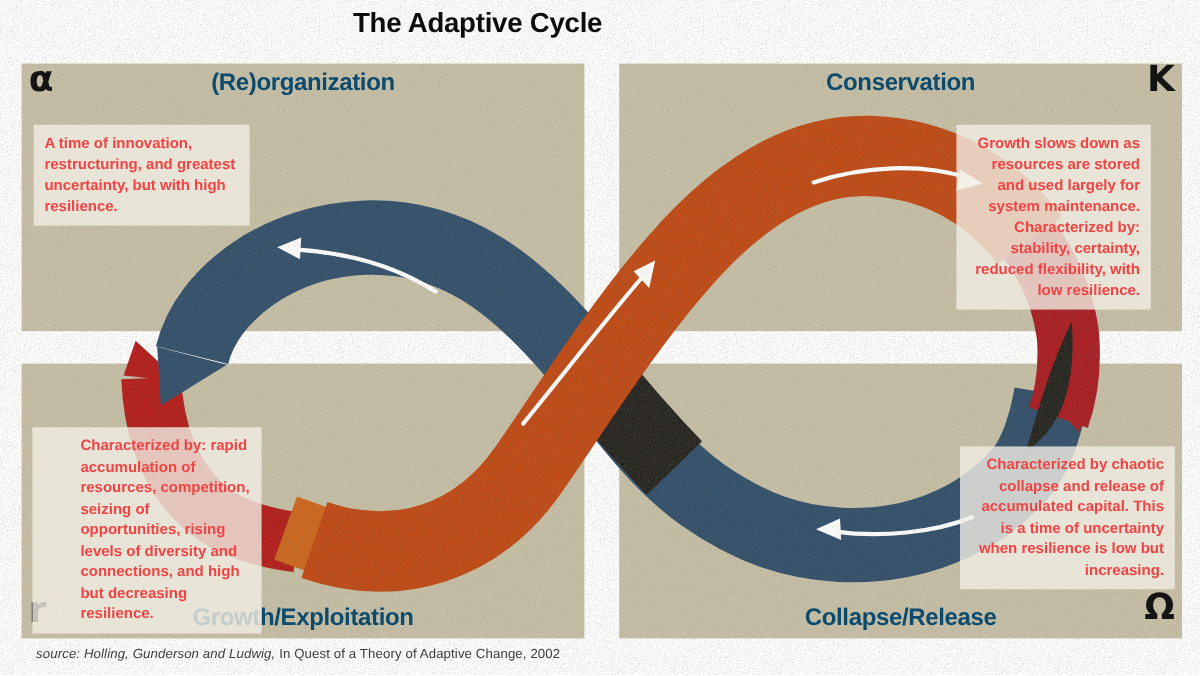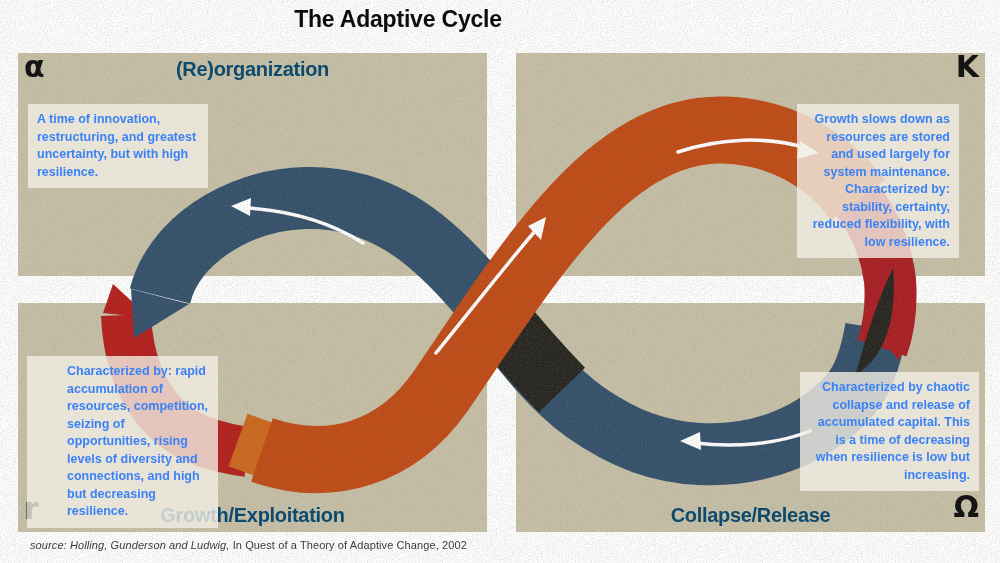--- a/index.html
+++ b/index.html
@@ -17,21 +17,21 @@
     width:469px;text-align:center;font-size:20px;font-weight:700;
     color:#0c4a6e;letter-spacing:-0.3px;
   }
   .q-symbol{
     font-family:"DejaVu Sans",sans-serif;font-weight:700;font-size:30px;
     color:#141414;line-height:30px;
   }
   .textbox{
     background:rgba(241,238,227,0.80);
     padding:7px 9px;box-sizing:border-box;
-    font-size:12.5px;line-height:17.5px;font-weight:700;color:#3b82f6;
+    font-size:12.5px;line-height:17.5px;font-weight:700;color:#ef4444;
   }
   .textbox.right{text-align:right;}
   .source{
     left:30px;top:539px;font-size:11px;color:#3c3c3c;letter-spacing:0.1px;
   }
   .source .it{font-style:italic;}
 </style>
 </head>
 <body>
 
@@ -88,30 +88,31 @@
       <path d="M 810 431 C 778 444 734 448 696 443" stroke-width="3.5" stroke="#ffffff"></path>
       <polygon points="680,441 700,432 701,450" stroke="none" fill="#ffffff"></polygon>
     </g>
 
     <rect x="0" y="0" width="1000" height="563" filter="url(#grain)" opacity="0.55"></rect>
   </svg>
 
   <div class="overlay title">The Adaptive Cycle</div>
 
   <div class="overlay q-heading" style="left:18px;top:58px;">(Re)organization</div>
+  <div class="overlay q-heading" style="left:516px;top:58px;">Conservation</div>
   <div class="overlay q-heading" style="left:516px;top:504px;">Collapse/Release</div>
   <div class="overlay q-heading" style="left:18px;top:504px;">Growth/Exploitation</div>
 
   <div class="overlay q-symbol" style="left:24px;top:52px;">α</div>
   <div class="overlay q-symbol" style="right:21px;top:52px;">K</div>
   <div class="overlay q-symbol" style="left:24px;top:494px;">r</div>
   <div class="overlay q-symbol" style="right:21px;top:492px;">Ω</div>
 
   <div class="overlay textbox" style="left:28px;top:104px;width:180px;">A time of innovation, restructuring, and greatest uncertainty, but with high resilience.</div>
   <div class="overlay textbox right" style="left:797px;top:104px;width:162px;">Growth slows down as resources are stored and used largely for system maintenance. Characterized by: stability, certainty, reduced flexibility, with low resilience.</div>
   <div class="overlay textbox" style="left:27px;top:356px;width:191px;padding-left:40px;">Characterized by: rapid accumulation of resources, competition, seizing of opportunities, rising levels of diversity and connections, and high but decreasing resilience.</div>
-  <div class="overlay textbox right" style="left:800px;top:372px;width:179px;">Characterized by chaotic collapse and release of accumulated capital. This is a time of decreasing when resilience is low but increasing.</div>
+  <div class="overlay textbox right" style="left:800px;top:372px;width:179px;">Characterized by chaotic collapse and release of accumulated capital. This is a time of uncertainty when resilience is low but increasing.</div>
 
   <div class="overlay source">
     <span class="it">source: Holling, Gunderson and Ludwig,</span><span> In Quest of a Theory of Adaptive Change, 2002</span>
   </div>
 
 </div>
 
 </body></html>

